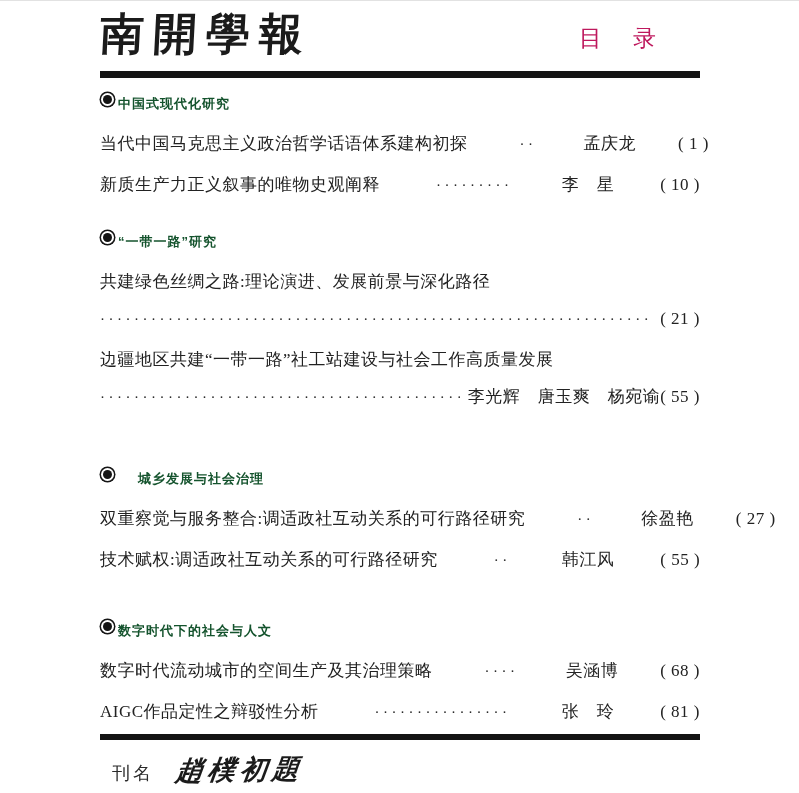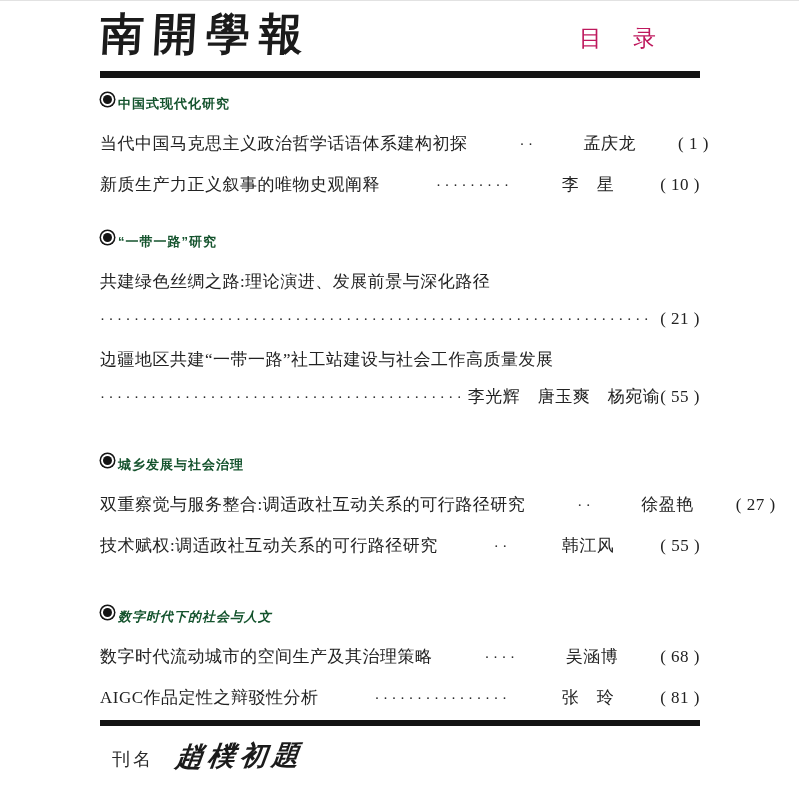--- a/index.html
+++ b/index.html
@@ -38,22 +38,22 @@
 
   
   .section-heading {
     display: flex; align-items: flex-start;
     font-family: "Liberation Sans", "DejaVu Sans", sans-serif;
     font-weight: 700; font-size: 13px; letter-spacing: 1px;
     color: #14532d;
   }
   .sec-1 .section-heading { margin-top: 17px; }
   .sec-2 .section-heading { margin-top: 36px; }
-  .sec-3 .section-heading { margin-top: 47px; }
-  .sec-4 .section-heading { margin-top: 50px; font-style: italic; }
+  .sec-3 .section-heading { margin-top: 61px; gap: 20px; }
+  .sec-4 .section-heading { margin-top: 50px; }
   .bullet {
     display: inline-block; width: 9px; height: 9px; border-radius: 50%;
     background: #141414;
     box-shadow: 0 0 0 2px #ffffff, 0 0 0 3.5px #141414;
     margin: 0 6px 0 3px;
     flex: 0 0 auto;
   }
 
   
   .entry {

